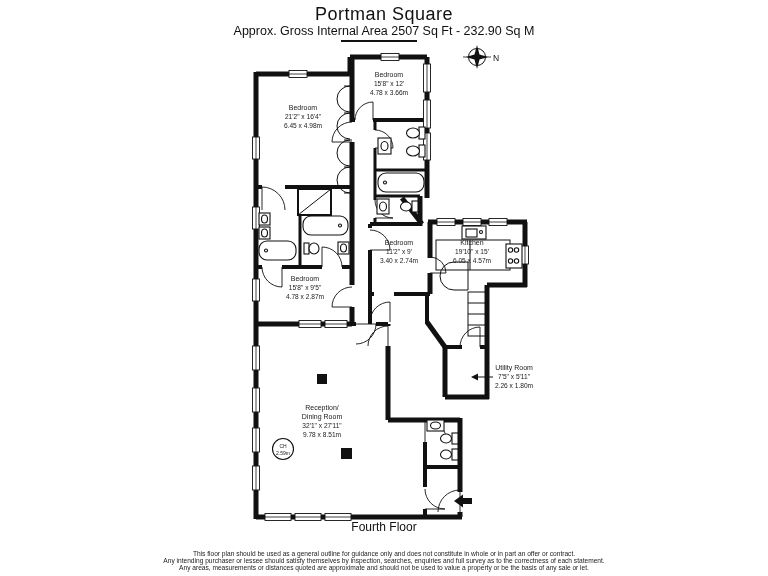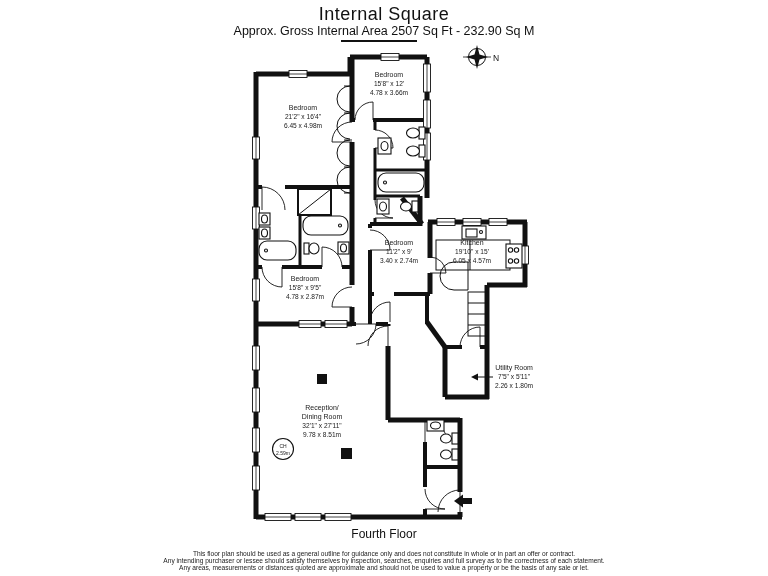--- a/index.html
+++ b/index.html
@@ -3,21 +3,21 @@
 <meta charset="utf-8">
 <style>
   html,body{margin:0;padding:0;background:#ffffff;}
   .page{position:relative;width:768px;height:576px;background:#fff;overflow:hidden;
         font-family:"Liberation Sans", sans-serif;color:#1a1a1a;}
   .hdr-title{position:absolute;top:4px;left:0;width:100%;text-align:center;
         font-size:18px;letter-spacing:0.5px;color:#111;}
   .hdr-sub{position:absolute;top:24px;left:0;width:100%;text-align:center;
         font-size:12.5px;color:#111;}
   .hdr-underline{position:absolute;top:40px;left:341px;width:76px;height:2px;background:#111;}
-  .ftr-floor{position:absolute;top:520px;left:0;width:100%;text-align:center;font-size:12px;color:#111;margin-top:7px;}
+  .ftr-floor{position:absolute;top:520px;left:0;width:100%;text-align:center;font-size:12px;color:#111;}
   .ftr-disc{position:absolute;top:535px;left:0;width:100%;text-align:center;font-size:11.5px;color:#111;}
   .ftr-fine{position:absolute;top:550px;left:0;width:100%;text-align:center;
         font-size:6.6px;line-height:7.2px;color:#222;}
   svg{position:absolute;top:0;left:0;}
   .wall{stroke:#111;fill:none;}
   .w5{stroke-width:5;} .w4{stroke-width:4;} .w3{stroke-width:3;} .w2{stroke-width:2;}
   .thin{stroke:#111;stroke-width:1;fill:none;}
   .fix{stroke:#111;stroke-width:1.1;fill:#fff;}
   .door{stroke:#111;stroke-width:0.9;fill:none;}
   .win{fill:#fff;stroke:#111;stroke-width:0.9;}
@@ -26,21 +26,21 @@
   .rmdim{font-size:6.6px;fill:#1a1a1a;text-anchor:middle;}
   .tiny{font-size:5px;fill:#1a1a1a;text-anchor:middle;}
   .north{font-size:8.5px;fill:#111;}
   .blk{fill:#111;stroke:none;}
 </style>
 </head>
 <body>
 
 <div class="page">
 
-  <div class="hdr-title">Internal Square</div>
+  <div class="hdr-title">Portman Square</div>
   <div class="hdr-sub">Approx. Gross Internal Area 2507 Sq Ft - 232.90 Sq M</div>
   <div class="hdr-underline"></div>
 
   <svg width="768" height="576" viewBox="0 0 768 576">
 
     <g>
 
       <path class="wall w5" d="M350,57 H427"></path>
       <path class="wall w5" d="M427,57 V198"></path>
       <path class="wall w5" d="M350,57 V74"></path>

